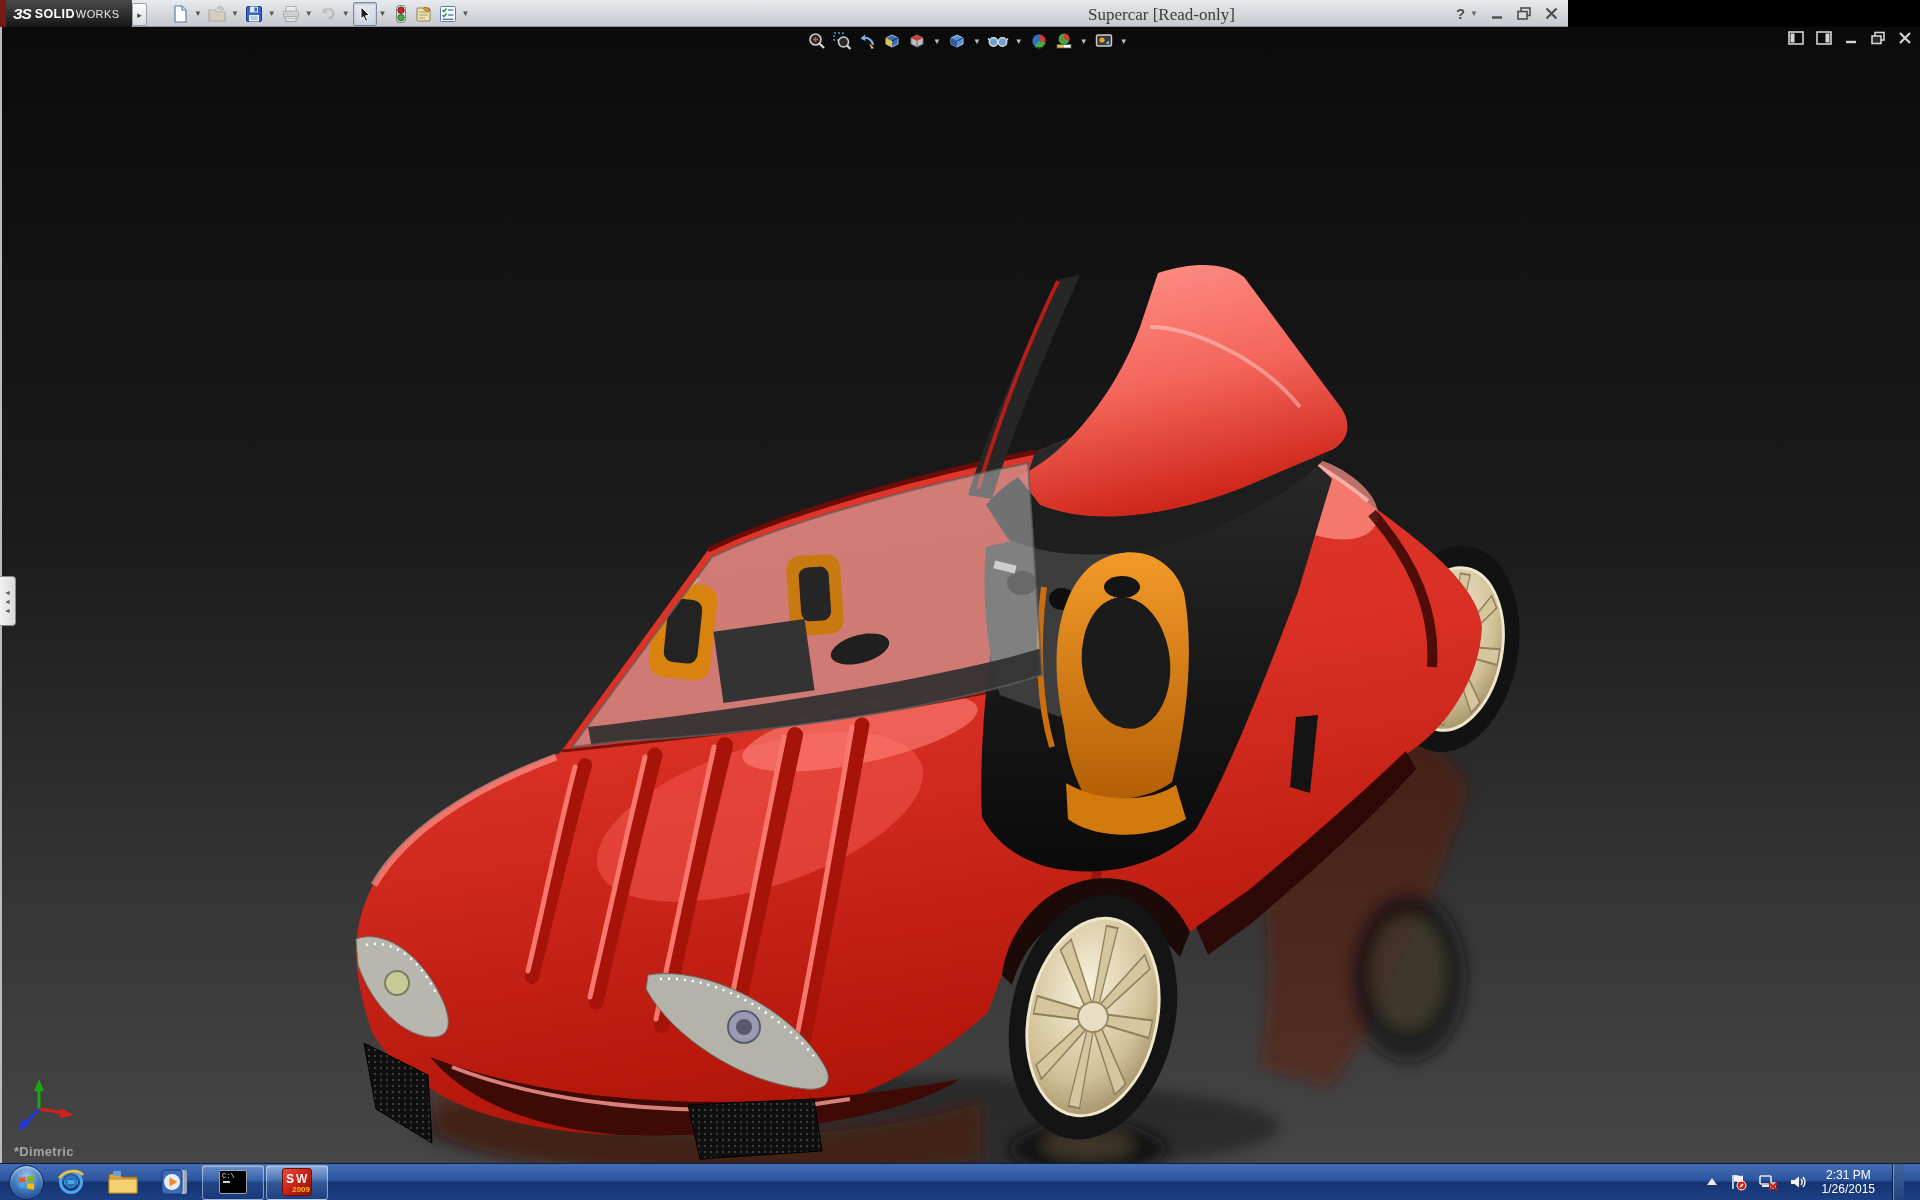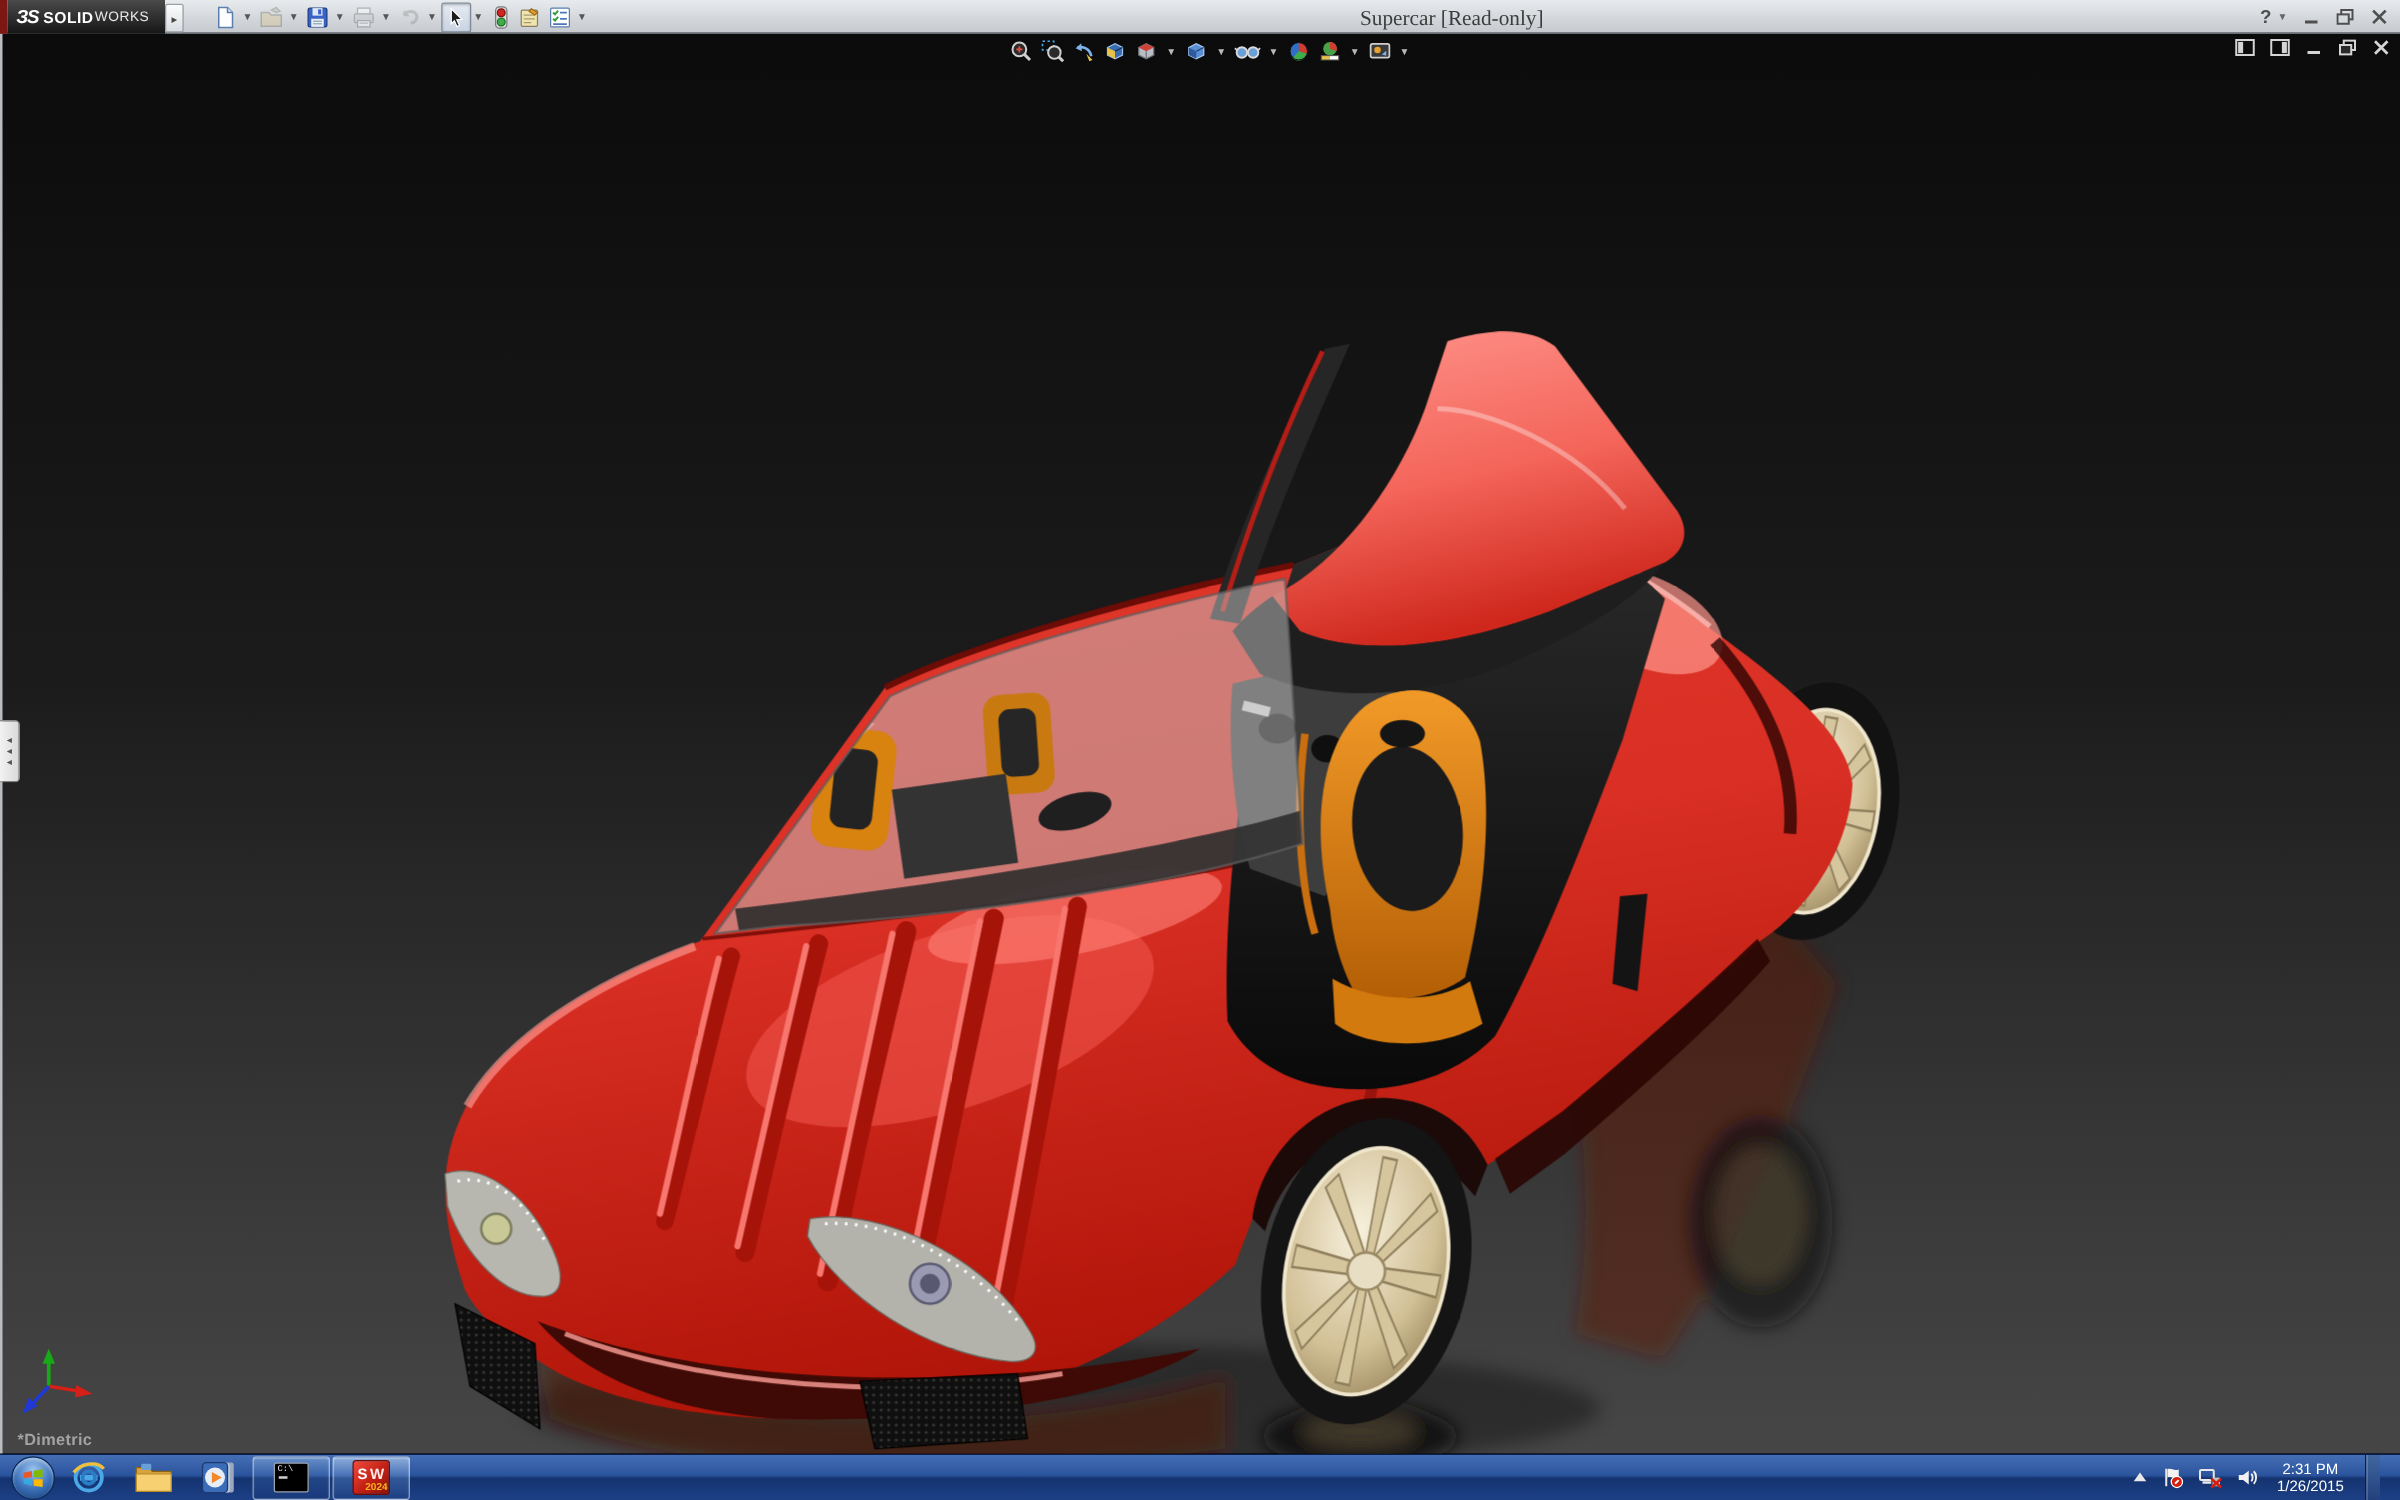--- a/index.html
+++ b/index.html
@@ -1,20 +1,20 @@
 <!DOCTYPE html>
 <html><head>
 <meta charset="utf-8">
 <style>
   html,body{margin:0;padding:0;width:1920px;height:1200px;overflow:hidden;
     font-family:"Liberation Sans",sans-serif;background:#000;-webkit-font-smoothing:antialiased;}
   .app{position:relative;width:1920px;height:1200px;}
 
   
-  .titlebar{position:absolute;left:0;top:0;width:1920px;height:27px;
+  .titlebar{position:absolute;left:0;top:0;width:1568px;height:27px;
     background:linear-gradient(#e8ebee,#d2d6da 60%,#c7cbd0);border-bottom:1px solid #8f959b;box-sizing:border-box;text-align:right;}
   .edge-accent{position:absolute;left:0;top:0;width:6px;height:27px;background:#7c1812;}
   .logo-box{position:absolute;left:6px;top:0;width:126px;height:27px;
     background:linear-gradient(#4a4a4a,#161616);display:flex;align-items:center;gap:4px;padding-left:7px;box-sizing:border-box;}
   .logo-mark{color:#fff;font-weight:bold;font-style:italic;font-size:15px;letter-spacing:-1px;}
   .logo-solid{color:#fff;font-weight:bold;font-size:12.5px;letter-spacing:.4px;}
   .logo-works{color:#e8e8e8;font-weight:normal;font-size:11px;letter-spacing:.4px;margin-left:-3px;}
   .flyout{position:absolute;left:132px;top:3px;width:13px;height:21px;background:linear-gradient(#fdfdfd,#d9dde2);
     border:1px solid #9aa0a6;border-radius:2px;color:#444;font-size:9px;display:flex;align-items:center;justify-content:center;}
   .main-toolbar{position:absolute;left:168px;top:2px;height:23px;display:flex;align-items:center;}
@@ -543,21 +543,21 @@
       <div class="task-btn" title="Command Prompt">
         <div class="cmd-ico">
           <span class="cmdtxt">C:\</span>
           <span class="cursor"></span>
         </div>
       </div>
       <div class="task-btn bright" title="SOLIDWORKS 2015">
         <div class="sw-ico">
           <span class="s">S</span>
           <span class="w">W</span>
-          <span class="yr">2024</span>
+          <span class="yr">2009</span>
         </div>
       </div>
     </div>
 
     <div class="tray">
       <span class="tray-ico">
         <svg width="12" height="10" viewBox="0 0 12 10">
             <path d="M6 1 L11 8 L1 8 Z" fill="#e8e8e8"></path>
           </svg>
       </span>

